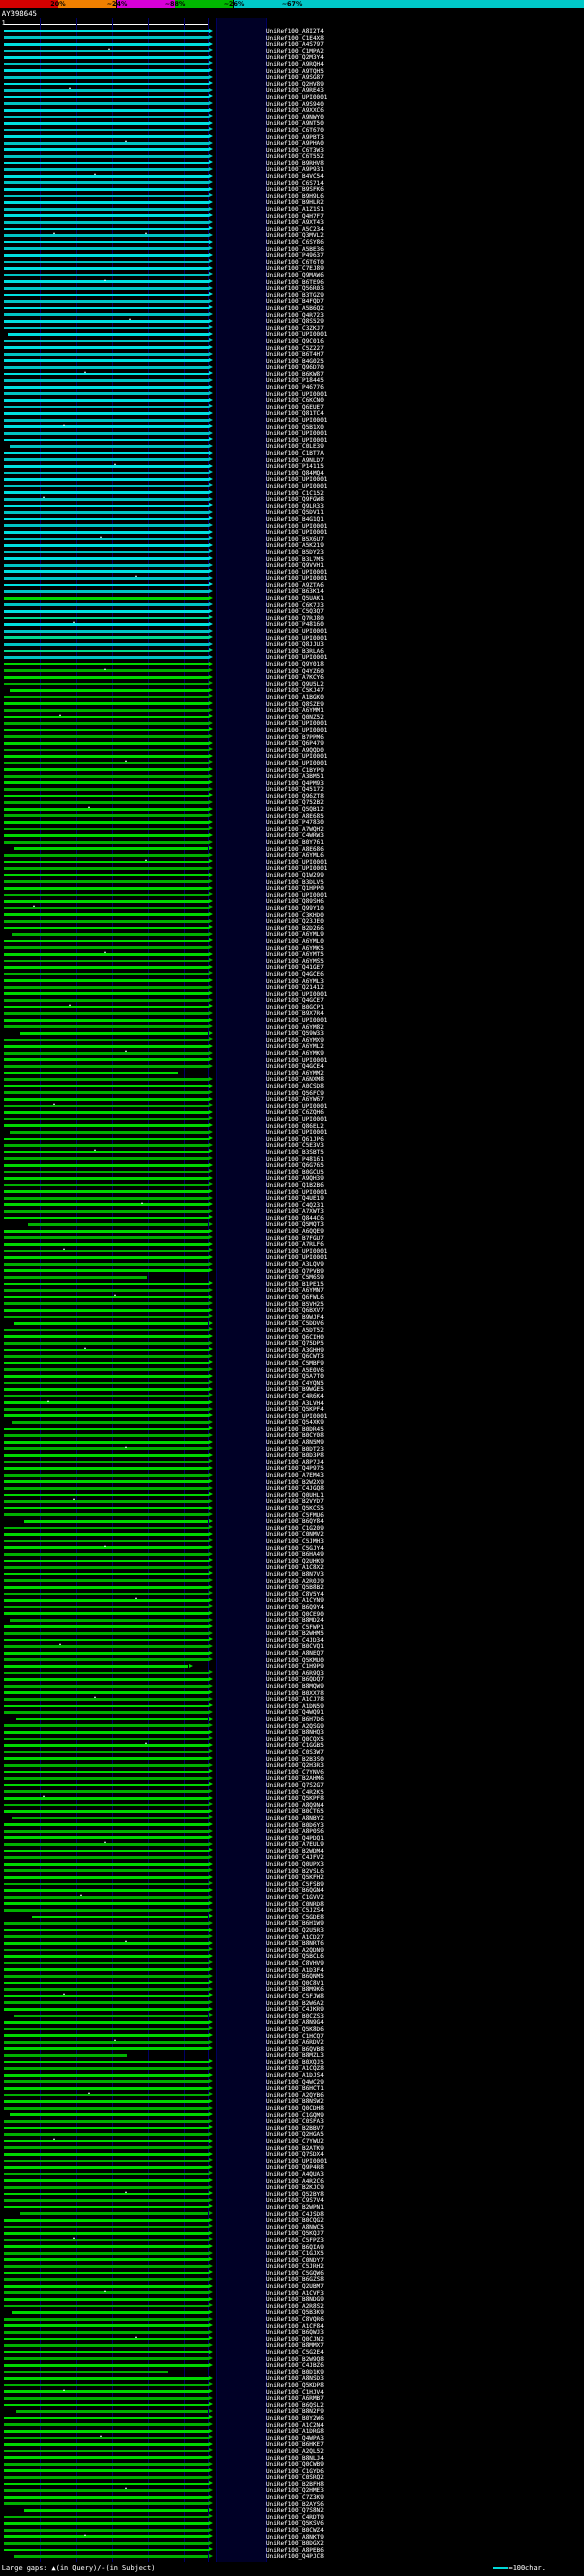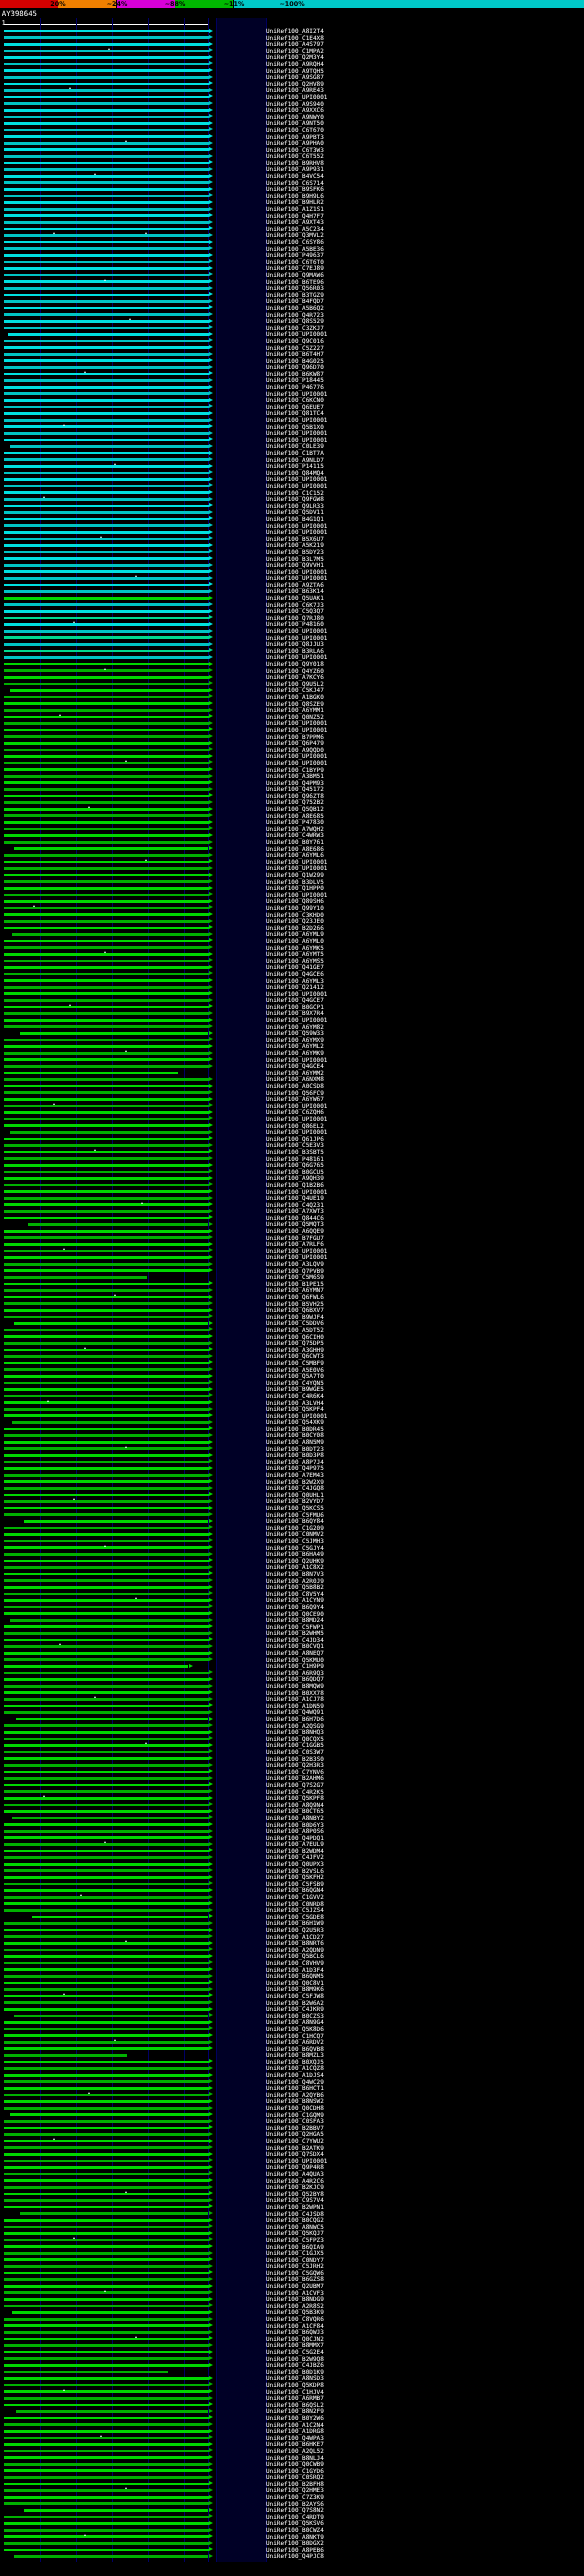--- a/index.html
+++ b/index.html
@@ -40,22 +40,22 @@
 
   <div id="scalebar">
       <div class="sseg" style="left: 0px; width: 58px; background: rgb(212, 0, 0);"></div>
       <div class="sseg" style="left: 58px; width: 58px; background: rgb(240, 128, 0);"></div>
       <div class="sseg" style="left: 117px; width: 58px; background: rgb(216, 0, 216);"></div>
       <div class="sseg" style="left: 175px; width: 58px; background: rgb(0, 184, 0);"></div>
       <div class="sseg" style="left: 234px; width: 351px; background: rgb(0, 200, 200);"></div>
       <span class="slabel" style="left: 58px;">20%</span>
       <span class="slabel" style="left: 117px;">~24%</span>
       <span class="slabel" style="left: 175px;">~88%</span>
-      <span class="slabel" style="left: 234px;">~11%</span>
-      <span class="slabel" style="left: 292px;">~100%</span>
+      <span class="slabel" style="left: 234px;">~26%</span>
+      <span class="slabel" style="left: 292px;">~67%</span>
     </div>
 
   <div id="qrow">
     <span>AY398645</span>
   </div>
 
   <div id="ruler">
     <span class="rnum" style="left:1.8px">1</span>
     <div id="rline"></div>
     <span class="rnum" style="left:216px">567</span>
@@ -2044,15 +2044,19 @@
         <div class="ah" style="left: 209px; border-left-color: rgb(0, 216, 0);"></div>
         <div class="hl">UniRef100_A8PEB6</div>
       </div>
       <div class="hit-row">
         <div class="bar" style="left: 14px; width: 194px; background: rgb(0, 176, 0);"></div>
         <div class="ah" style="left: 209px; border-left-color: rgb(0, 176, 0);"></div>
         <div class="hl">UniRef100_Q4PJC8</div>
       </div>
     </div>
 
+  <div id="legend">
+    <span class="lg">Large gaps: ▲(in Query)/-(in Subject)</span>
+    <span class="rg"><span class="dash"></span><span>=100char.</span></span>
+  </div>
 
 </div>
 
 
 </body></html>

